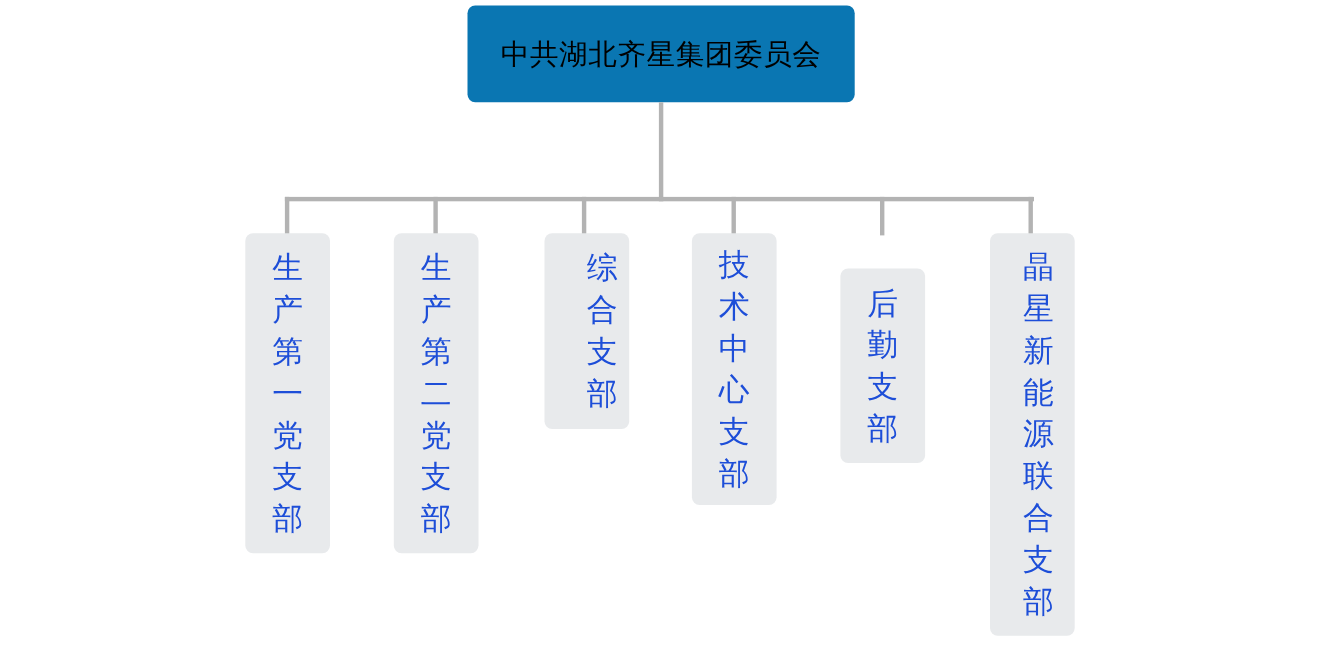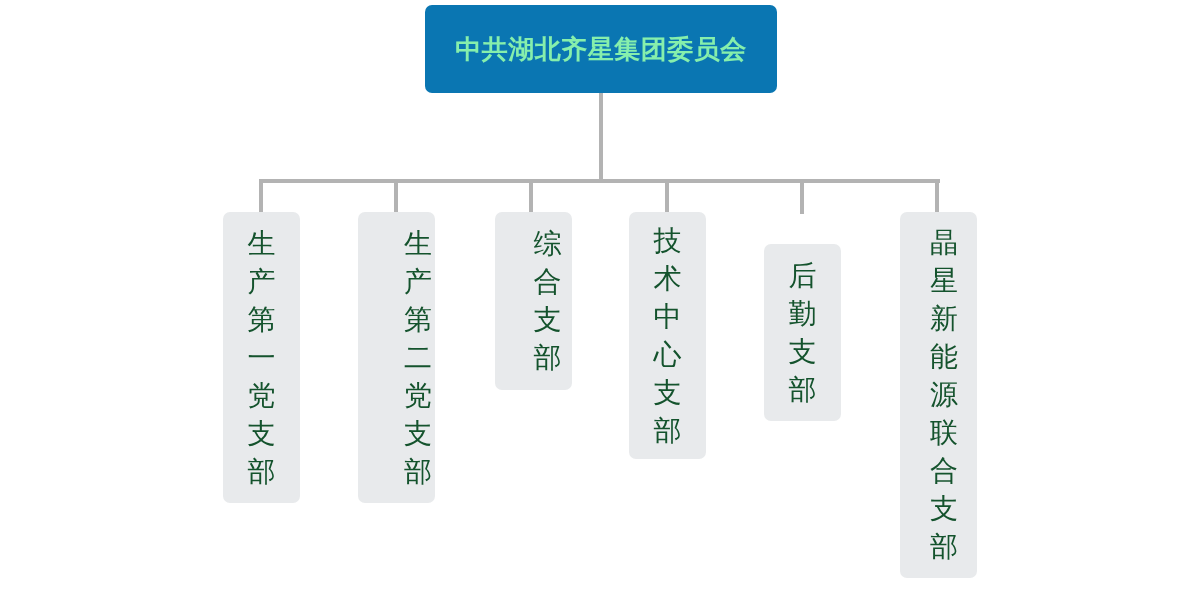--- a/index.html
+++ b/index.html
@@ -26,26 +26,26 @@
     width: 352px;
     height: 88px;
     background: #0a76b2;
     border-radius: 7px;
     display: flex;
     align-items: center;
     justify-content: center;
     box-sizing: border-box;
   }
   .root-node-label {
-    color: #86efac;
+    color: #000000;
     font-size: 26px;
     line-height: 30px;
     letter-spacing: 0.5px;
     white-space: nowrap;
-    font-weight: 700;
+    font-weight: 400;
   }
 
   
   .connector {
     position: absolute;
     background: #b3b3b3;
   }
   .connector-trunk {
     left: 599px;
     top: 93px;
@@ -71,21 +71,21 @@
     width: 77px;
     background: #e8eaec;
     border-radius: 7px;
     box-sizing: border-box;
     display: flex;
     align-items: center;
     justify-content: center;
     padding: 6px 0;
   }
   .child-node-label {
-    color: #14532d;
+    color: #1d4ed8;
     font-size: 28px;
     line-height: 38px;
     text-align: center;
     width: 34px;
     word-break: break-all;
     font-weight: 400;
   }
 </style>
 </head>
 <body>
@@ -98,21 +98,21 @@
 
   <div class="connector connector-trunk"></div>
   <div class="connector connector-bus"></div>
 
   <div id="children-layer">
       <div class="connector connector-drop" style="left: 259px;"></div>
       <div class="child-node" style="left: 223px; width: 77px; height: 291px;">
         <span class="child-node-label">生产第一党支部</span>
       </div>
       <div class="connector connector-drop" style="left: 394px;"></div>
-      <div class="child-node" style="left: 358px; width: 77px; height: 291px; justify-content: flex-end;">
+      <div class="child-node" style="left: 358px; width: 77px; height: 291px;">
         <span class="child-node-label">生产第二党支部</span>
       </div>
       <div class="connector connector-drop" style="left: 529px;"></div>
       <div class="child-node" style="left: 495px; width: 77px; height: 178px; padding-left: 28px;">
         <span class="child-node-label">综合支部</span>
       </div>
       <div class="connector connector-drop" style="left: 665px;"></div>
       <div class="child-node" style="left: 629px; width: 77px; height: 247px;">
         <span class="child-node-label">技术中心支部</span>
       </div>

